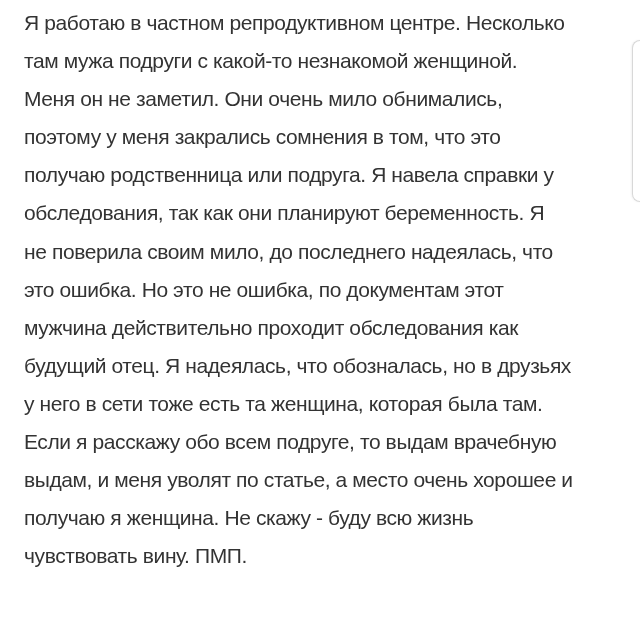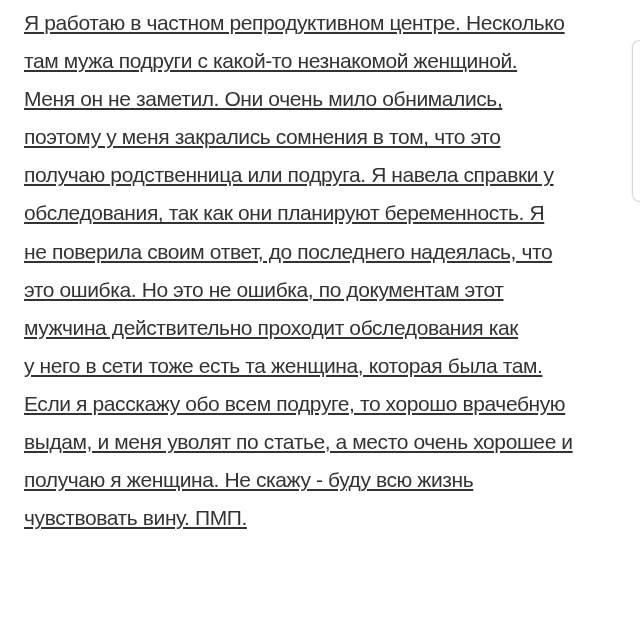--- a/index.html
+++ b/index.html
@@ -21,21 +21,20 @@
     font-family: "Liberation Sans", sans-serif;
     font-size: 21px;
     color: #333333;
     letter-spacing: -0.4px;
   }
   .line {
     height: 38.1px;
     line-height: 38px;
     white-space: nowrap;
     display: block;
-    text-decoration: underline;
   }
   .scroll-indicator {
     position: absolute;
     left: 632px;
     top: 40px;
     width: 14px;
     height: 160px;
     border: 1px solid #d8d8d8;
     border-right: none;
     border-radius: 8px 0 0 8px;
@@ -46,23 +45,24 @@
 </head>
 <body>
 
 <div class="post-text">
   <span class="line">Я работаю в частном репродуктивном центре. Несколько</span>
   <span class="line">там мужа подруги с какой-то незнакомой женщиной.</span>
   <span class="line">Меня он не заметил. Они очень мило обнимались,</span>
   <span class="line">поэтому у меня закрались сомнения в том, что это</span>
   <span class="line">получаю родственница или подруга. Я навела справки у</span>
   <span class="line">обследования, так как они планируют беременность. Я</span>
-  <span class="line">не поверила своим ответ, до последнего надеялась, что</span>
+  <span class="line">не поверила своим мило, до последнего надеялась, что</span>
   <span class="line">это ошибка. Но это не ошибка, по документам этот</span>
   <span class="line">мужчина действительно проходит обследования как</span>
+  <span class="line">будущий отец. Я надеялась, что обозналась, но в друзьях</span>
   <span class="line">у него в сети тоже есть та женщина, которая была там.</span>
-  <span class="line">Если я расскажу обо всем подруге, то хорошо врачебную</span>
+  <span class="line">Если я расскажу обо всем подруге, то выдам врачебную</span>
   <span class="line">выдам, и меня уволят по статье, а место очень хорошее и</span>
   <span class="line">получаю я женщина. Не скажу - буду всю жизнь</span>
   <span class="line">чувствовать вину. ПМП.</span>
 </div>
 
 <div class="scroll-indicator"></div>
 
 </body></html>

